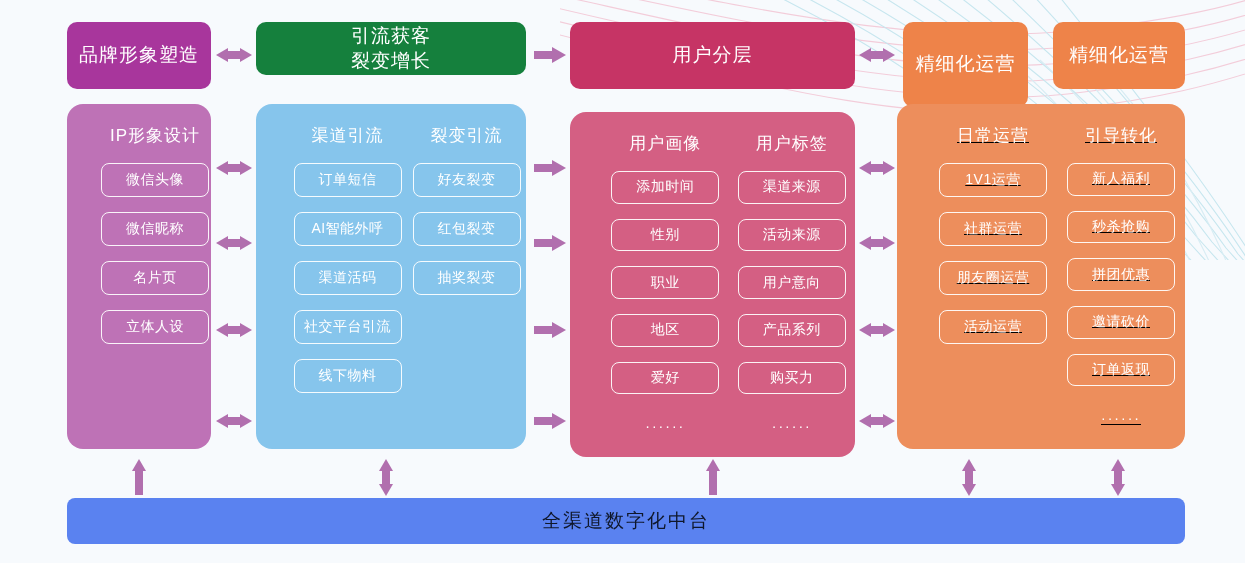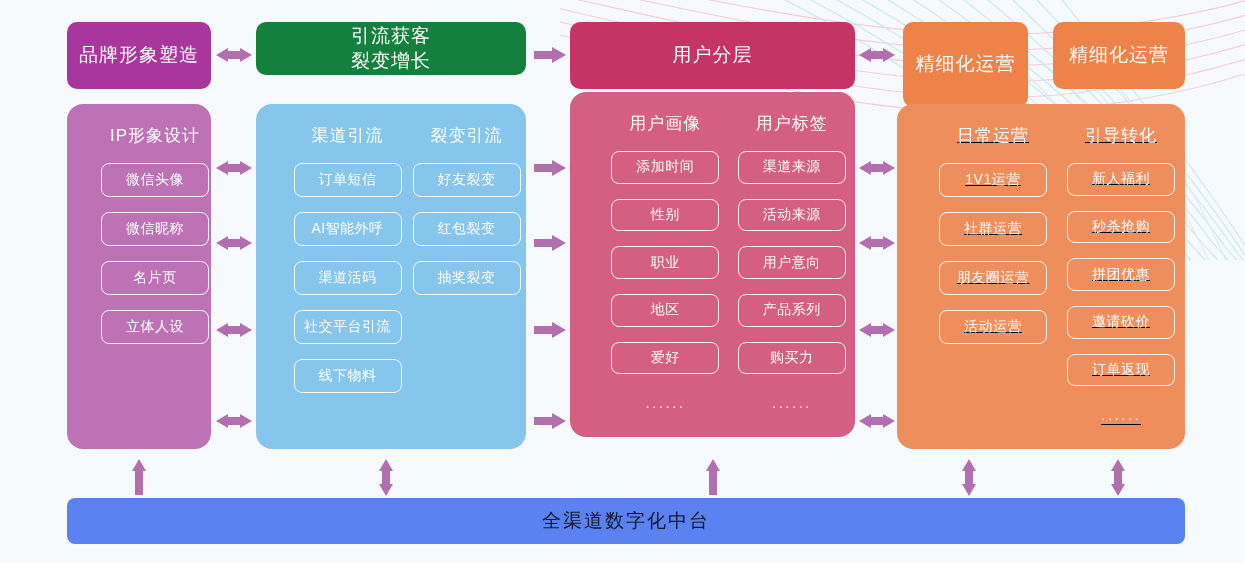--- a/index.html
+++ b/index.html
@@ -34,21 +34,21 @@
 
   
   .panel{
     position:absolute;
     border-radius:16px;
     box-sizing:border-box;
     overflow:hidden;
   }
   .panel.p1{left:67px;  top:104px; width:144px; height:345px; background:#BE72B6;}
   .panel.p2{left:256px; top:104px; width:270px; height:345px; background:#86C5EC;}
-  .panel.p3{left:570px; top:92px; width:285px; height:345px; background:#D45F83;}
+  .panel.p3{left:570px; top:112px; width:285px; height:345px; background:#D45F83;}
   .panel.p4{left:897px; top:104px; width:288px; height:345px; background:#ED8E5C;text-decoration:underline;}
 
   .panel-inner{
     display:flex;
     height:100%;
     padding:0;
     box-sizing:border-box;
     margin-left:32px;
   }
   .subcol{

